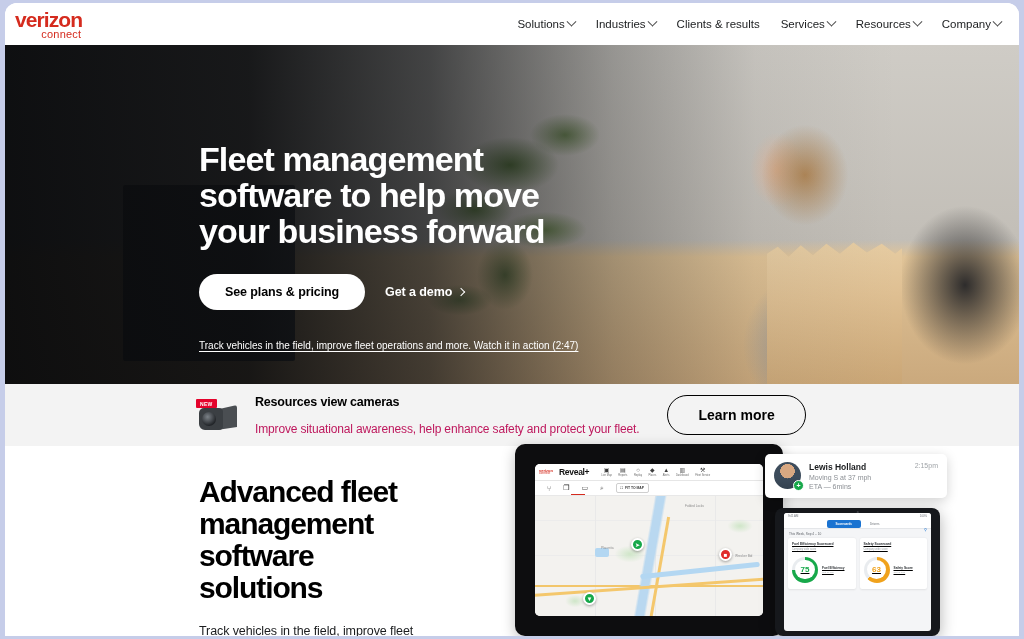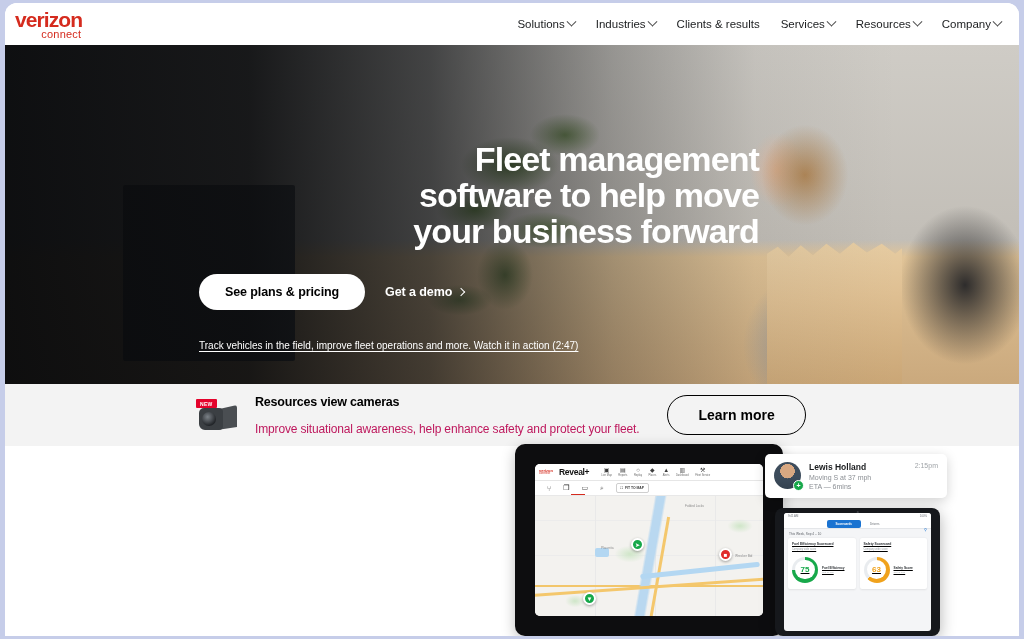--- a/index.html
+++ b/index.html
@@ -134,21 +134,20 @@
     left: 194px; top: 96px;
     width: 560px;
   }
   #hero-title {
     color: #ffffff;
     font-size: 34px;
     font-weight: 700;
     line-height: 1.06;
     letter-spacing: -0.9px;
     white-space: pre-line;
-    text-align: right;
   }
   #hero-ctas {
     margin-top: 25px;
     display: flex;
     align-items: center;
     gap: 20px;
   }
   #btn-plans {
     background: #ffffff;
     color: #000000;
@@ -489,20 +488,27 @@
         <div id="cam-new">NEW</div>
       </div>
       <div id="promo-text">
         <div id="promo-title">Resources view cameras</div>
         <div id="promo-sub">Improve situational awareness, help enhance safety and protect your fleet.</div>
       </div>
       <button id="btn-learn">Learn more</button>
     </div>
 
     <div id="lower">
+      <div id="lower-left">
+        <h2 id="lower-title">Advanced fleet
+management
+software
+solutions</h2>
+        <p id="lower-sub">Track vehicles in the field, improve fleet</p>
+      </div>
 
       <div id="devices">
 
         <div id="tablet-lg">
           <div id="tablet-lg-screen">
 
             <div id="app-topbar">
               <div class="vc-mini">
                 <div class="vc-mini-a">verizon</div>
                 <div class="vc-mini-b">connect</div>

